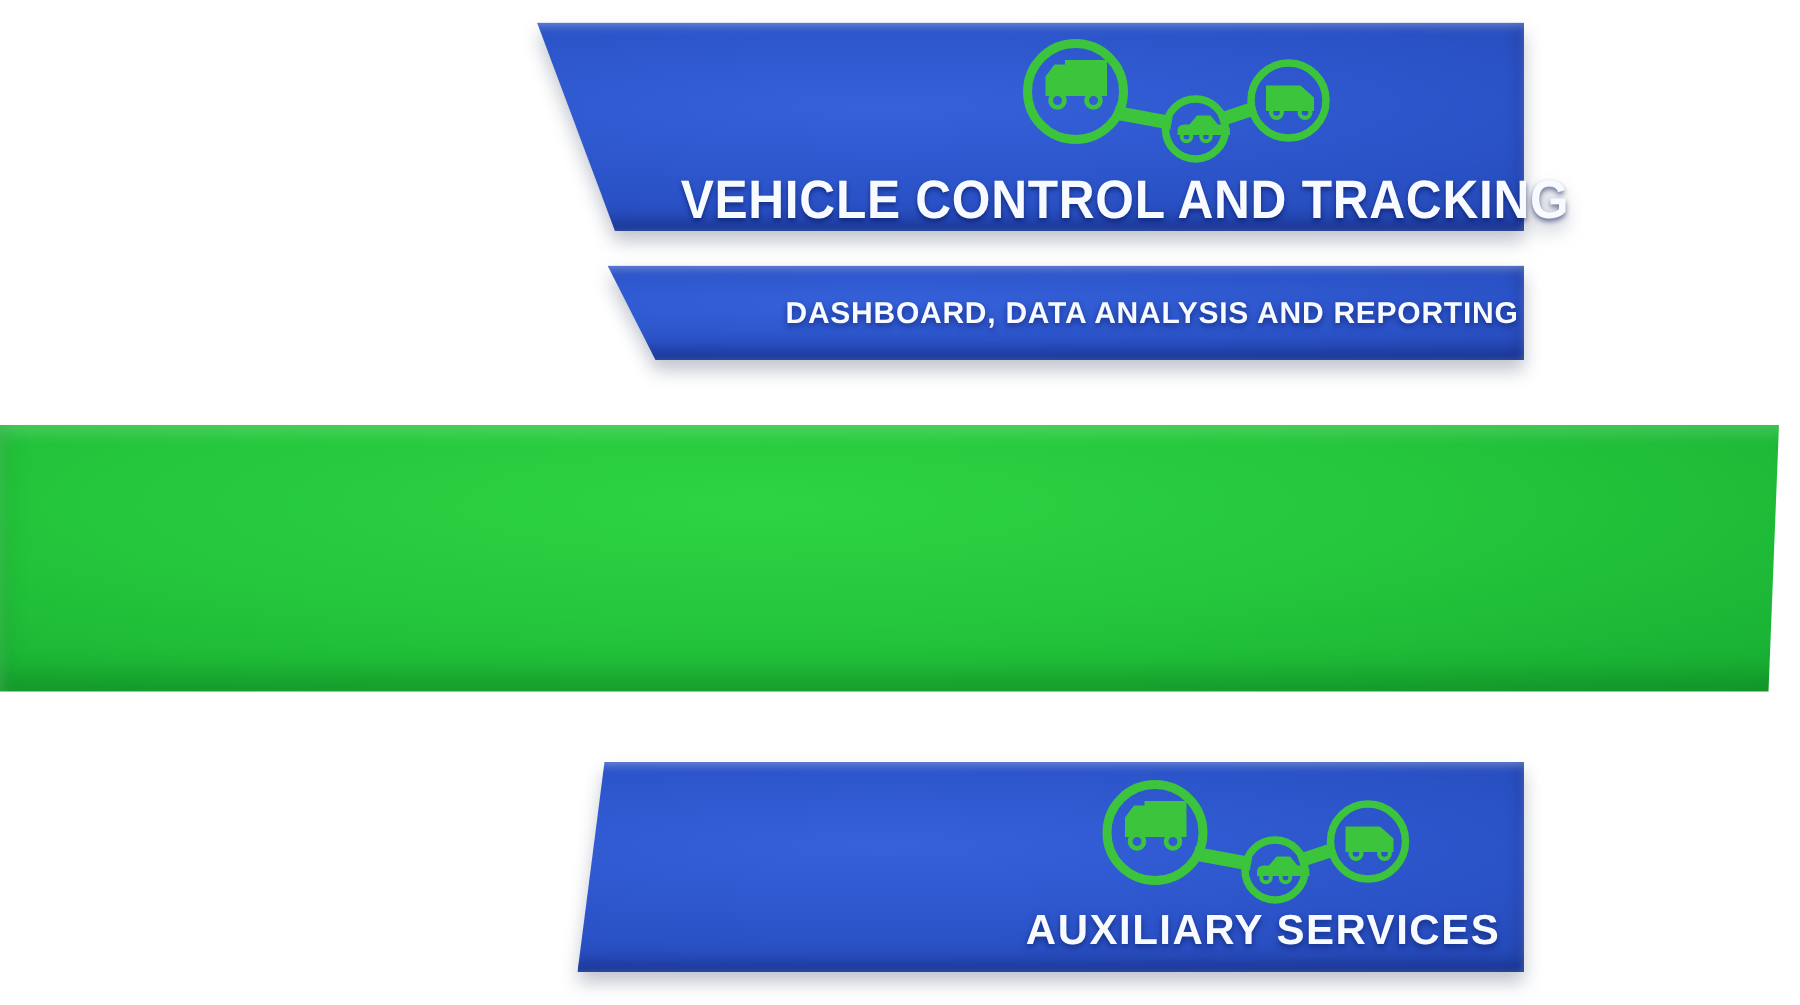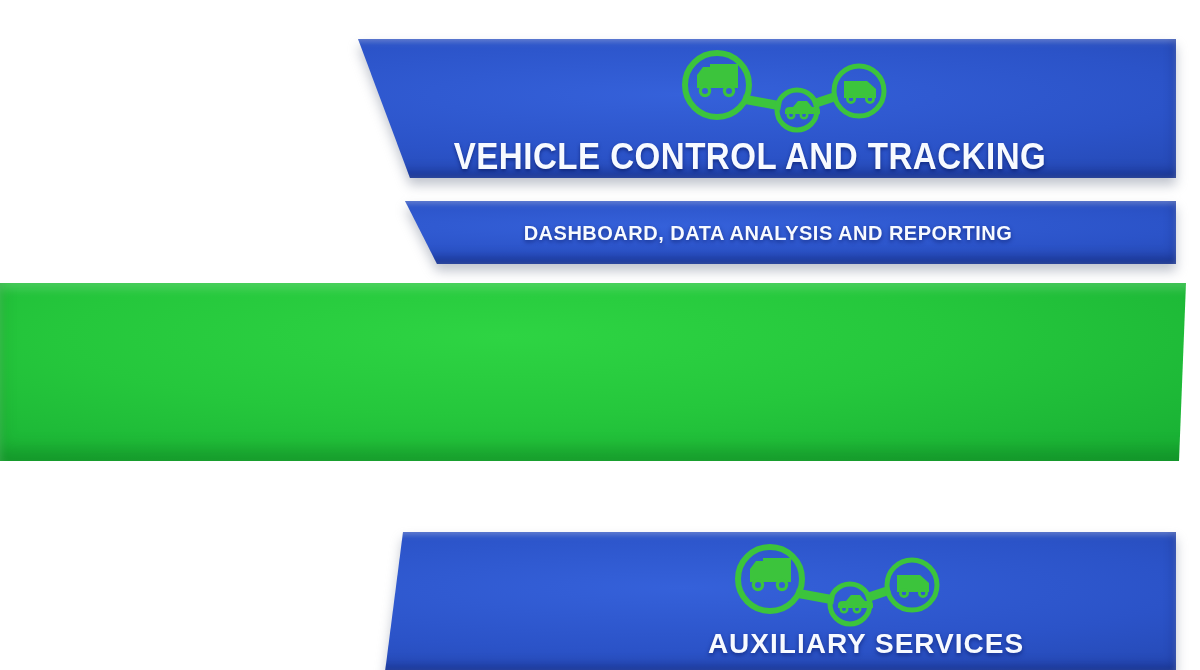--- a/index.html
+++ b/index.html
@@ -6,37 +6,36 @@
   .canvas{
     position:relative;width:1200px;height:670px;overflow:hidden;
     background:#ffffff;font-family:"Liberation Sans",sans-serif;
   }
   .shadow-wrap{position:absolute;left:0;top:0;width:1200px;height:670px;pointer-events:none;}
   .shadow-wrap.banners{filter:drop-shadow(0 7px 6px rgba(105,115,135,.42));}
   .shadow-wrap.band{filter:drop-shadow(0 9px 8px rgba(110,120,140,.5));}
 
   
   .banner{
-    position:absolute;left:0;width:1176px;
+    position:absolute;left:0;width:1016px;
     background:radial-gradient(ellipse at 58% 40%, #3561da 0%, #2b53c8 52%, #2244ab 100%);
     box-shadow:inset 0 3px 6px rgba(255,255,255,.22), inset 0 -6px 12px rgba(0,10,70,.38),
                inset 4px 0 6px rgba(255,255,255,.18);
-    margin-top:24px;
   }
   .banner-top{top:15px;height:139px;clip-path:polygon(358px 0,1200px 0,1200px 139px,410px 139px);}
   .banner-second{top:177px;height:63px;clip-path:polygon(405px 0,1200px 0,1200px 63px,437px 63px);}
   .banner-bottom{top:508px;height:140px;clip-path:polygon(403px 0,1200px 0,1200px 140px,385px 140px);}
 
   .banner-title{
     position:absolute;white-space:nowrap;color:#f7faff;font-weight:bold;
     text-shadow:0 2px 4px rgba(0,15,80,.55);letter-spacing:.5px;
   }
   .t1{top:97px;left:750px;font-size:36px;line-height:42px;transform:translateX(-50%) scaleX(.92);}
   .t2{top:17px;left:768px;font-size:20px;line-height:30px;transform:translateX(-50%);}
-  .t4{top:96px;left:866px;font-size:28px;line-height:32px;letter-spacing:1px;transform:translateX(-50%);}
+  .t4{top:96px;left:842px;font-size:28px;line-height:32px;letter-spacing:1px;transform:translateX(-50%);}
 
   .fleet-icons{position:absolute;}
   .fi-top{left:677px;top:4px;}
   .fi-bottom{left:730px;top:5px;}
 
   
   .band{
     position:absolute;left:0;top:283px;width:1200px;height:178px;
     background:radial-gradient(ellipse at 42% 30%, #2ed443 0%, #25c73c 45%, #17ad33 100%);
     box-shadow:inset 0 6px 10px rgba(255,255,255,.18), inset 0 -12px 16px rgba(0,70,10,.25);

